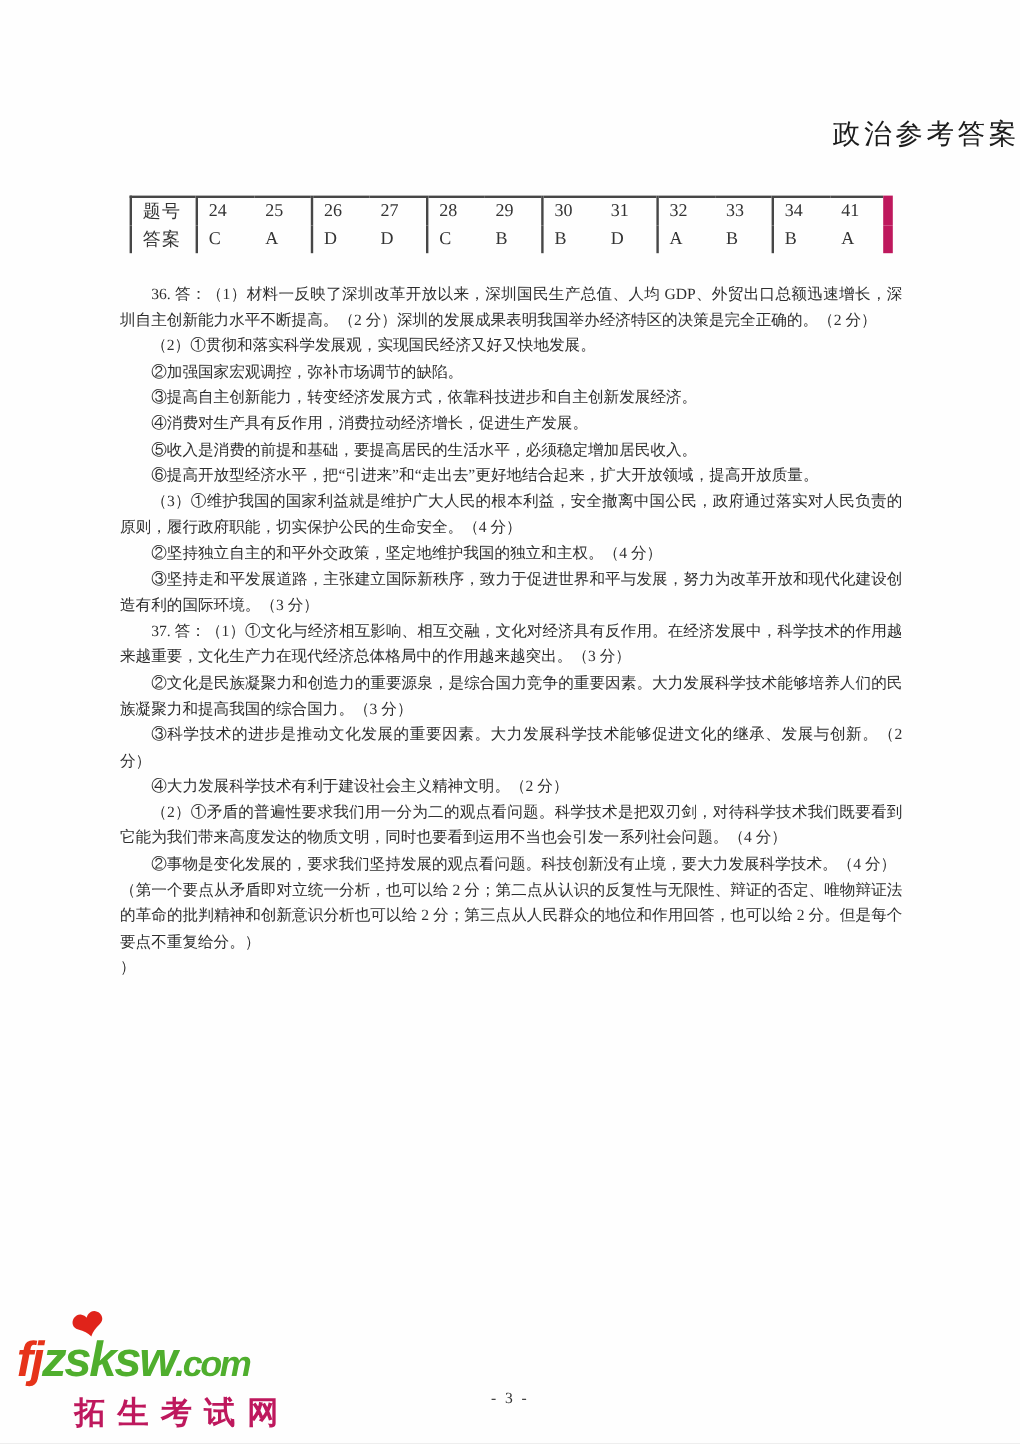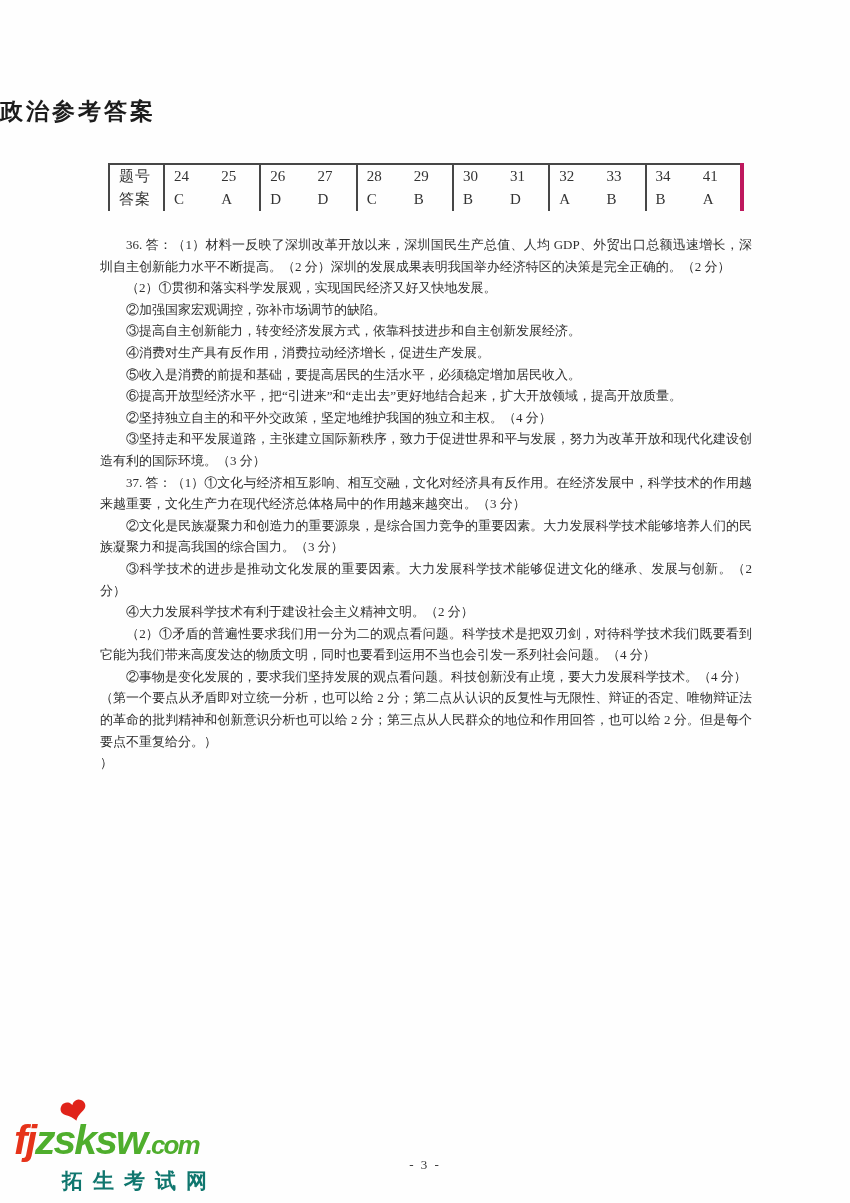--- a/index.html
+++ b/index.html
@@ -10,41 +10,41 @@
     margin: 0 auto;
     background: #fefefe;
     font-family: "Liberation Serif", serif;
     color: #2e2e2e;
     overflow: hidden;
     border-bottom: 2px solid #d8d8d8;
   }
   .title {
     margin: 0;
     padding-top: 96px;
-    text-align: left;
+    text-align: right;
     font-size: 23px;
-    font-weight: bold;
+    font-weight: normal;
     letter-spacing: 3px;
     color: #1c1c1c;
   }
   .content {
     position: absolute;
     left: 100px;
     width: 652px;
     top: 163px;
   }
   
   table.answer-table {
     border-collapse: collapse;
     margin-left: 8px;
     width: 636px;
     table-layout: fixed;
     border-top: 2px solid #474747;
     border-left: 2px solid #474747;
-    border-right: 4px solid #be185d;
+    border-right: 8px solid #be185d;
     font-size: 15px;
   }
   table.answer-table td {
     height: 23px;
     padding: 0 0 0 9px;
     text-align: left;
     vertical-align: middle;
     color: #333;
     white-space: nowrap;
   }
@@ -71,38 +71,38 @@
     position: relative;
     font-style: italic;
     font-weight: bold;
     font-size: 41px;
     letter-spacing: -2px;
     line-height: 40px;
     white-space: nowrap;
   }
   .logo-red   { color: #e6331a; }
   .logo-green { color: #4fae2d; }
-  .logo-com   { font-size: 26px; }
+  .logo-com   { font-size: 30px; }
   .heart {
     position: absolute;
     left: 46px;
     top: -25px;
     font-size: 33px;
     color: #e0231a;
     transform: rotate(-14deg);
     font-style: normal;
     line-height: 1;
   }
   .logo-caption {
     margin: 2px 0 0 48px;
     font-family: Liberation Sans, sans-serif;
     font-weight: bold;
-    font-size: 21px;
+    font-size: 26px;
     letter-spacing: 10px;
-    color: #0f766e;
+    color: #be185d;
     white-space: nowrap;
   }
   .page-number {
     position: absolute;
     bottom: 30px;
     left: 0;
     width: 100%;
     text-align: center;
     font-size: 13px;
     color: #333;
@@ -155,20 +155,21 @@
 
     <div class="body-text">
       <div>
         <p>36. 答：（1）材料一反映了深圳改革开放以来，深圳国民生产总值、人均 GDP、外贸出口总额迅速增长，深圳自主创新能力水平不断提高。（2 分）深圳的发展成果表明我国举办经济特区的决策是完全正确的。（2 分）</p>
         <p>（2）①贯彻和落实科学发展观，实现国民经济又好又快地发展。</p>
         <p>②加强国家宏观调控，弥补市场调节的缺陷。</p>
         <p>③提高自主创新能力，转变经济发展方式，依靠科技进步和自主创新发展经济。</p>
         <p>④消费对生产具有反作用，消费拉动经济增长，促进生产发展。</p>
         <p>⑤收入是消费的前提和基础，要提高居民的生活水平，必须稳定增加居民收入。</p>
         <p>⑥提高开放型经济水平，把“引进来”和“走出去”更好地结合起来，扩大开放领域，提高开放质量。</p>
+        <p>（3）①维护我国的国家利益就是维护广大人民的根本利益，安全撤离中国公民，政府通过落实对人民负责的原则，履行政府职能，切实保护公民的生命安全。（4 分）</p>
         <p>②坚持独立自主的和平外交政策，坚定地维护我国的独立和主权。（4 分）</p>
         <p>③坚持走和平发展道路，主张建立国际新秩序，致力于促进世界和平与发展，努力为改革开放和现代化建设创造有利的国际环境。（3 分）</p>
       </div>
       <div>
         <p>37. 答：（1）①文化与经济相互影响、相互交融，文化对经济具有反作用。在经济发展中，科学技术的作用越来越重要，文化生产力在现代经济总体格局中的作用越来越突出。（3 分）</p>
         <p>②文化是民族凝聚力和创造力的重要源泉，是综合国力竞争的重要因素。大力发展科学技术能够培养人们的民族凝聚力和提高我国的综合国力。（3 分）</p>
         <p>③科学技术的进步是推动文化发展的重要因素。大力发展科学技术能够促进文化的继承、发展与创新。（2 分）</p>
         <p>④大力发展科学技术有利于建设社会主义精神文明。（2 分）</p>
         <p>（2）①矛盾的普遍性要求我们用一分为二的观点看问题。科学技术是把双刃剑，对待科学技术我们既要看到它能为我们带来高度发达的物质文明，同时也要看到运用不当也会引发一系列社会问题。（4 分）</p>
         <p>②事物是变化发展的，要求我们坚持发展的观点看问题。科技创新没有止境，要大力发展科学技术。（4 分）</p>

